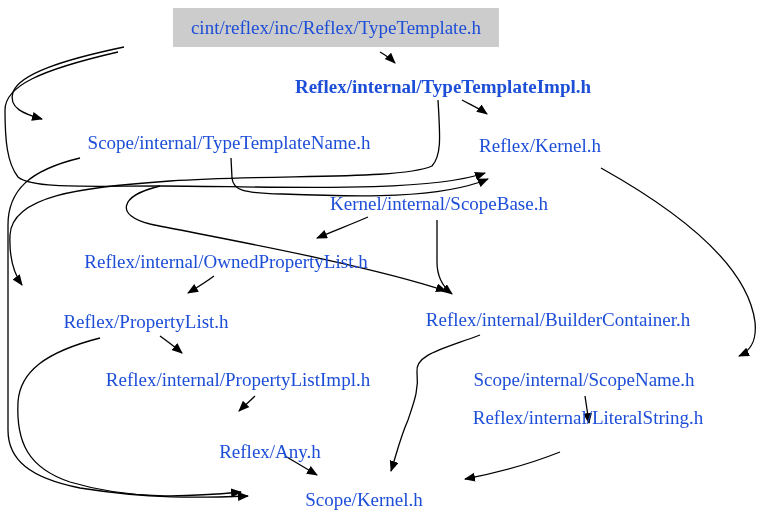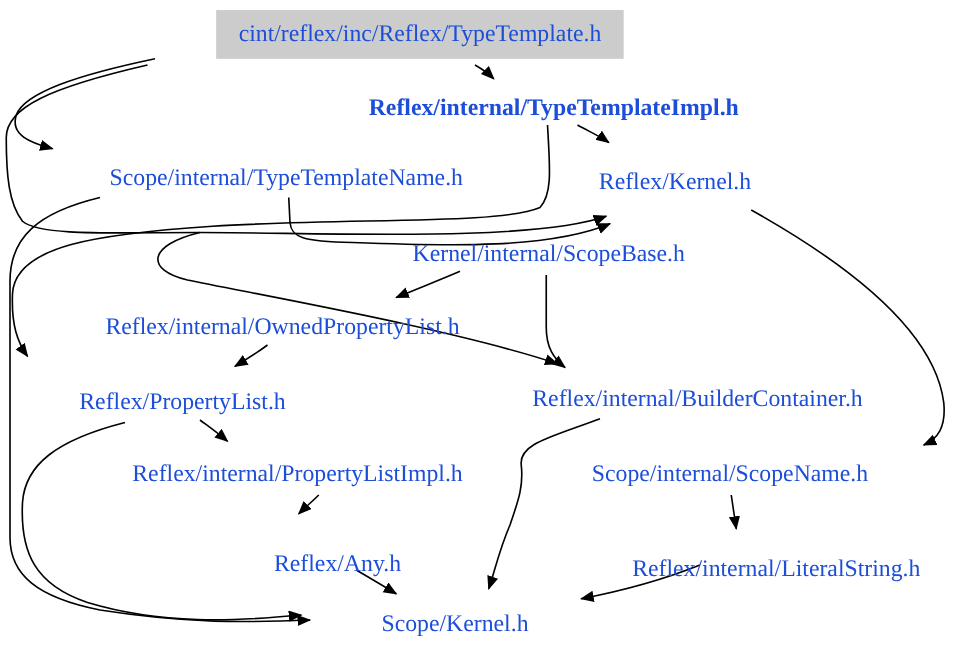--- a/index.html
+++ b/index.html
@@ -64,16 +64,16 @@
       <div class="node" style="left: 443px; top: 87px; font-weight: bold;">Reflex/internal/TypeTemplateImpl.h</div>
       <div class="node" style="left: 229px; top: 143px;">Scope/internal/TypeTemplateName.h</div>
       <div class="node" style="left: 540px; top: 146px;">Reflex/Kernel.h</div>
       <div class="node" style="left: 439px; top: 204px;">Kernel/internal/ScopeBase.h</div>
       <div class="node" style="left: 226px; top: 262px;">Reflex/internal/OwnedPropertyList.h</div>
       <div class="node" style="left: 146px; top: 322px;">Reflex/PropertyList.h</div>
       <div class="node" style="left: 558px; top: 320px;">Reflex/internal/BuilderContainer.h</div>
       <div class="node" style="left: 218px; top: 380px; margin-left: 20px;">Reflex/internal/PropertyListImpl.h</div>
       <div class="node" style="left: 584px; top: 380px;">Scope/internal/ScopeName.h</div>
       <div class="node" style="left: 270px; top: 452px;">Reflex/Any.h</div>
-      <div class="node" style="left: 588px; top: 456px; margin-left: 33px;">Reflex/internal/LiteralString.h</div>
+      <div class="node" style="left: 588px; top: 418px;">Reflex/internal/LiteralString.h</div>
       <div class="node" style="left: 364px; top: 500px;">Scope/Kernel.h</div>
     </div>
 </div>
 
 </body></html>

